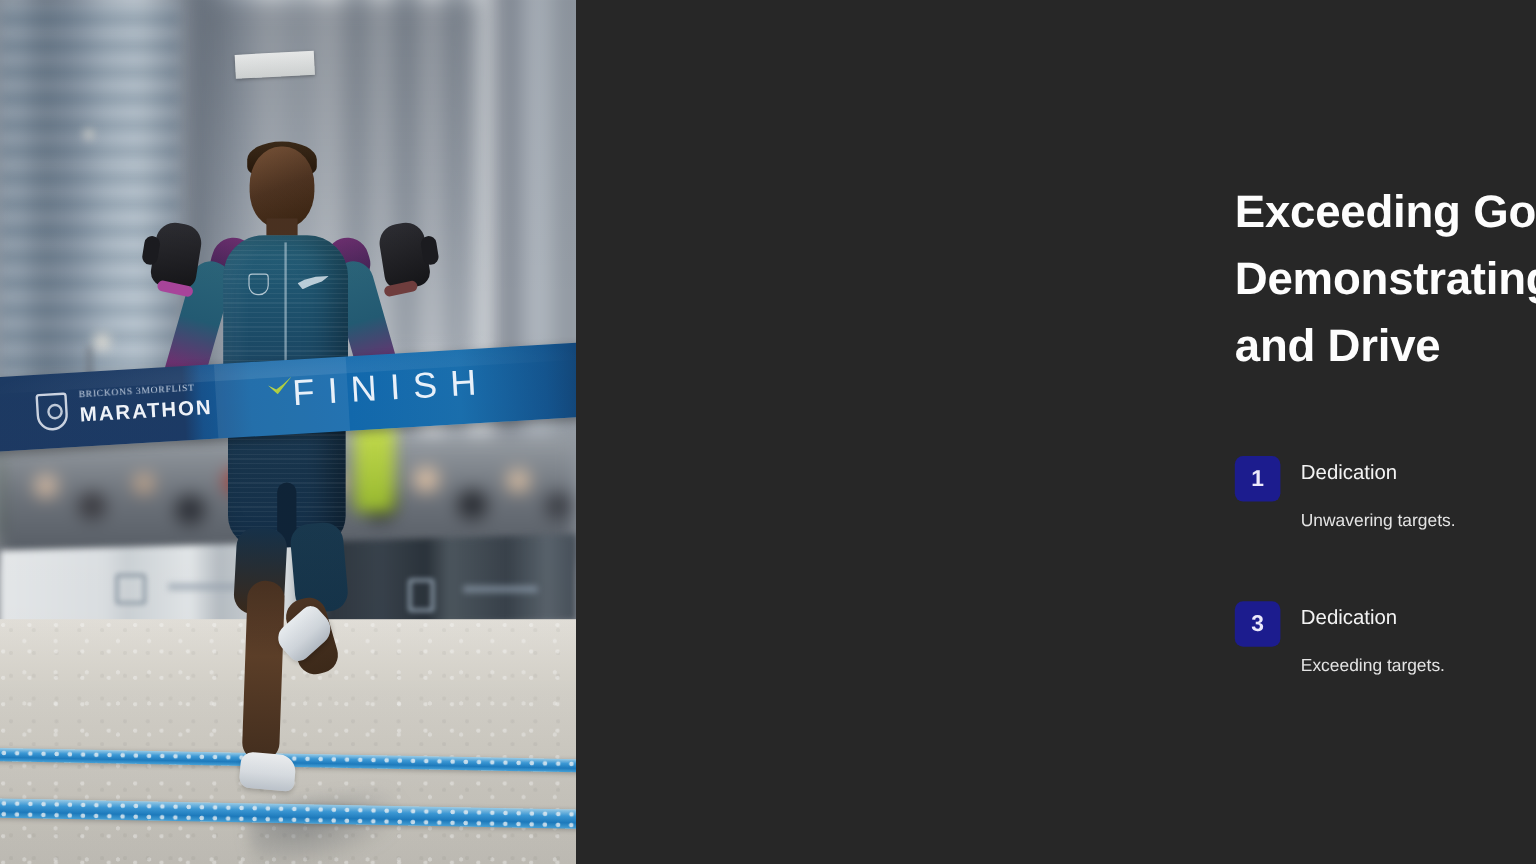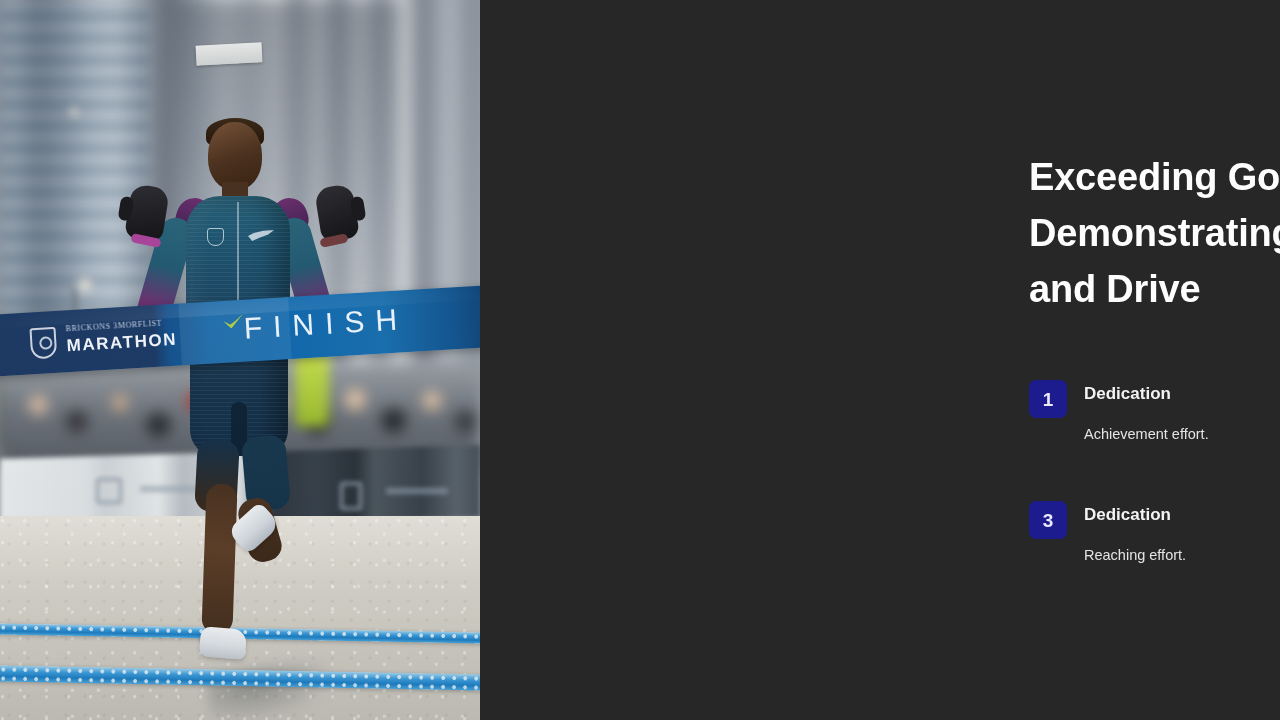--- a/index.html
+++ b/index.html
@@ -371,21 +371,21 @@
     flex:0 0 auto;
     width:38px; height:38px; border-radius:7px;
     background:#1c1c8e;
     color:#ece9fb;
     font-size:19px; font-weight:bold;
     display:flex; align-items:center; justify-content:center;
     line-height:1;
   }
   .point-body { padding-top:3px; }
   .point-title {
-    font-size:17px; font-weight:bold; color:#f3f3f3; line-height:1.25;
+    font-size:17px; font-weight:normal; color:#f3f3f3; line-height:1.25;
     margin-bottom:21px;
   }
   .point-desc {
     font-size:14.5px; color:#e4e4e4; line-height:1.3; font-weight:normal;
   }
 </style>
 </head>
 <body>
 
 <div class="slide">
@@ -468,32 +468,32 @@
 
     <h1 class="slide-title">Exceeding Goals Demonstrating Demonstrating Commitment and and Drive</h1>
 
     <div class="points">
 
       <div class="points-row">
         <div class="point">
           <div class="point-badge">1</div>
           <div class="point-body">
             <div class="point-title">Dedication</div>
-            <div class="point-desc">Achievement effort.</div>
+            <div class="point-desc">Unwavering targets.</div>
           </div>
         </div>
 
       </div>
 
       <div class="points-row">
         <div class="point">
           <div class="point-badge">3</div>
           <div class="point-body">
             <div class="point-title">Dedication</div>
-            <div class="point-desc">Reaching effort.</div>
+            <div class="point-desc">Exceeding targets.</div>
           </div>
         </div>
 
       </div>
 
     </div>
   </div>
 </div>
 
 </body></html>

